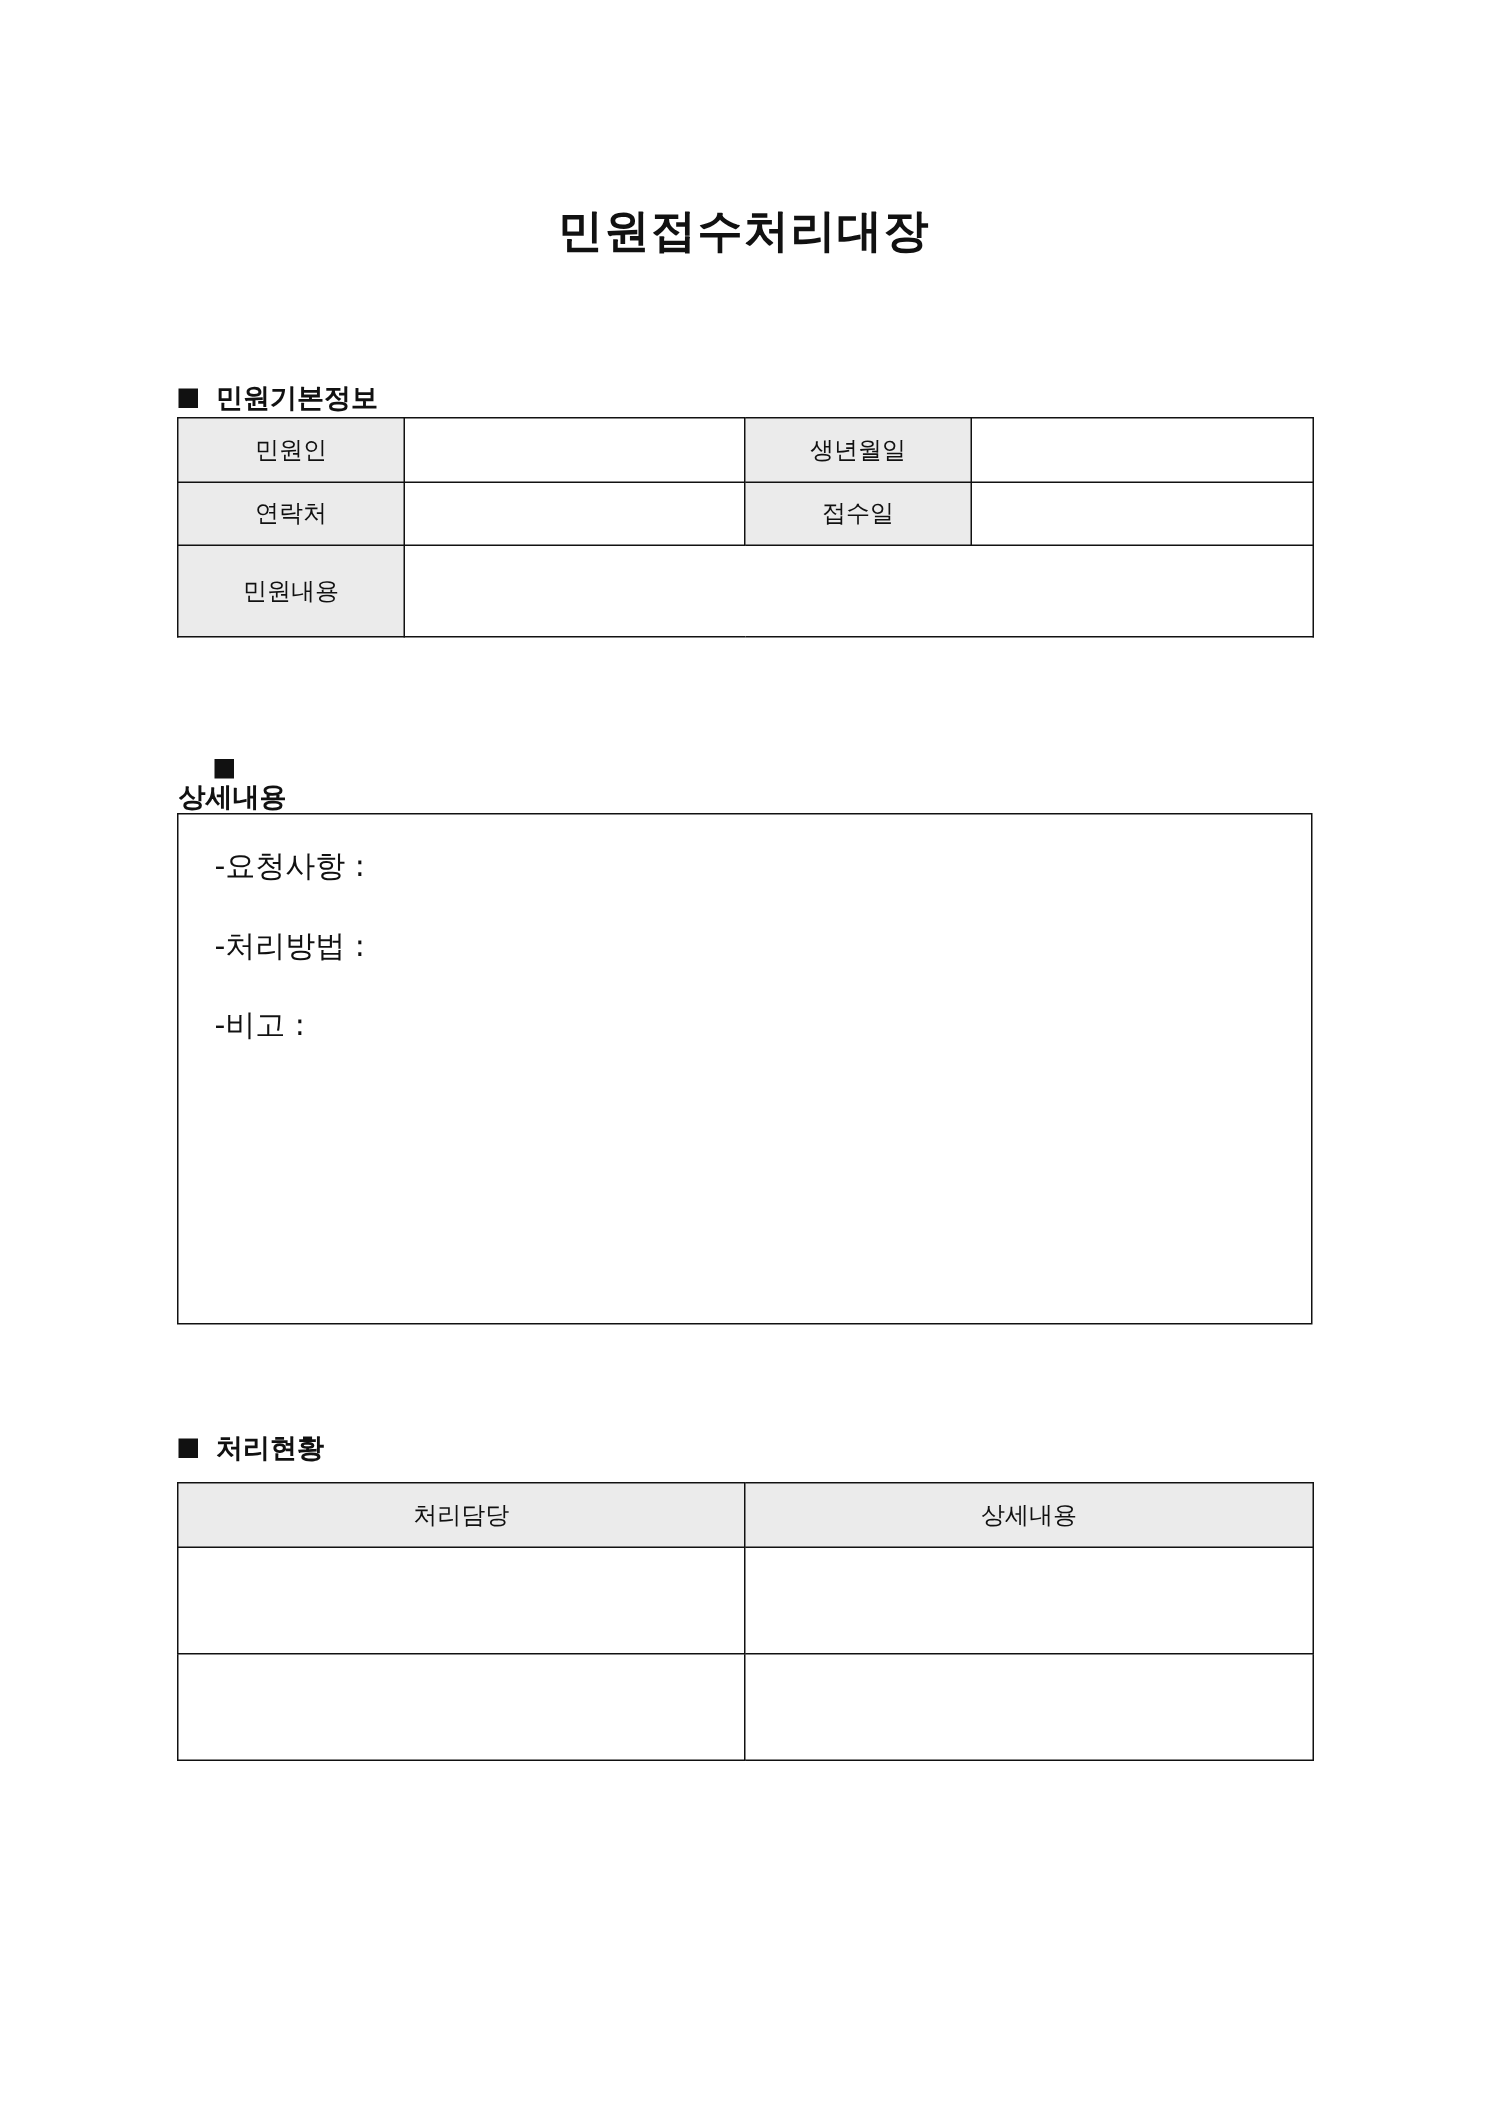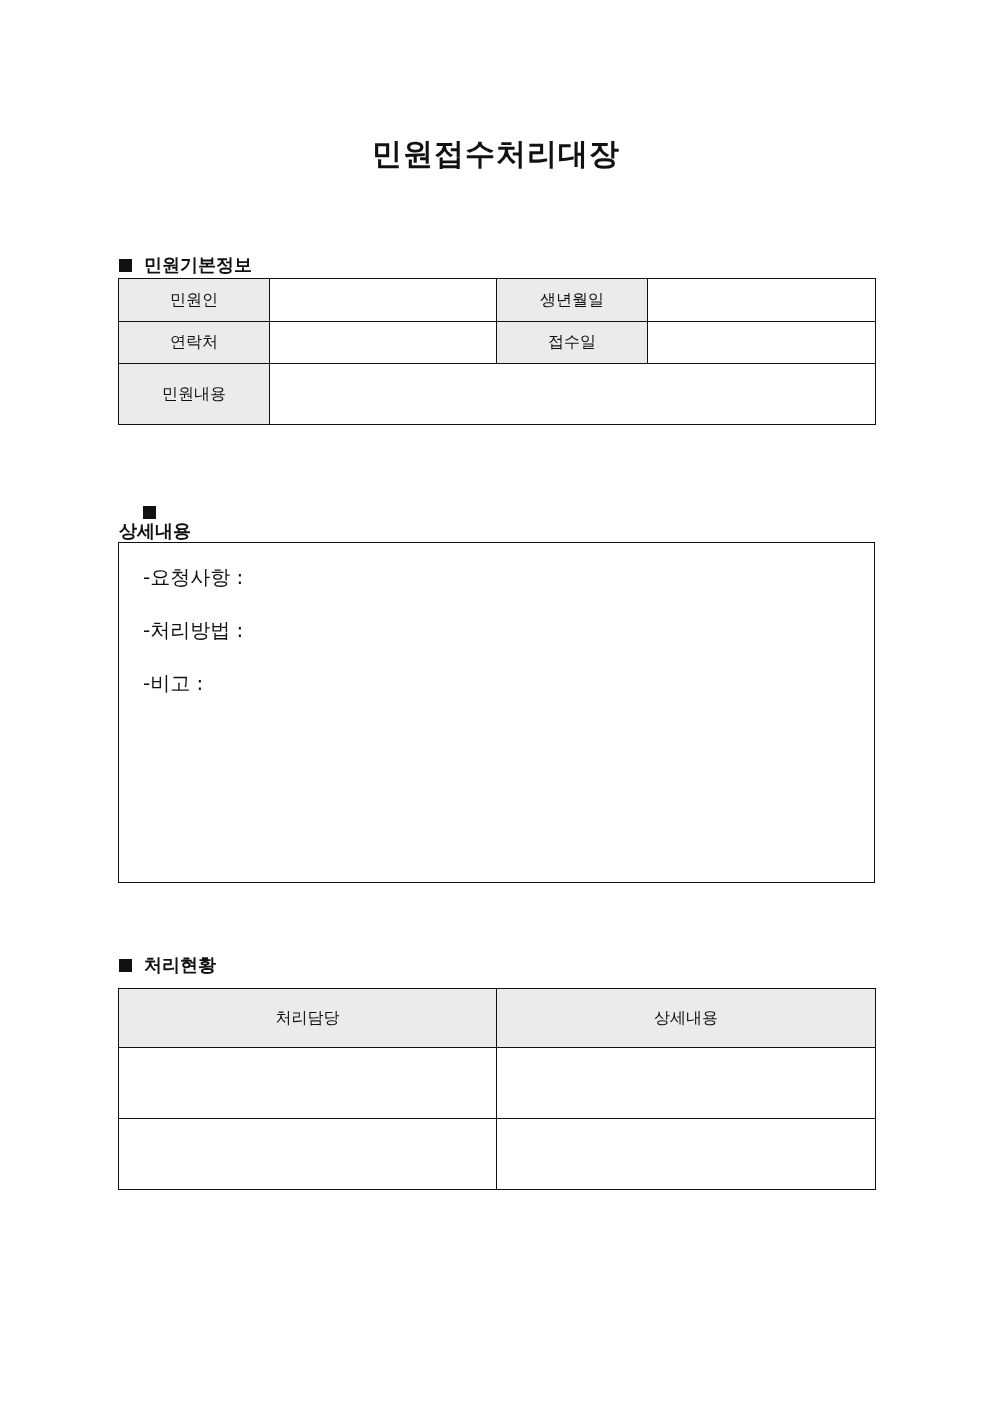--- a/index.html
+++ b/index.html
@@ -62,21 +62,21 @@
 <div class="section-h" style="top:953px;">
   <span class="sq"></span>
   <span>처리현황</span>
 </div>
 <table style="top:988px;">
   <colgroup>
       <col style="width:378px">
       <col style="width:379px">
     </colgroup>
   <tbody>
-      <tr style="height:59px;margin-left:12px;">
+      <tr style="height:43px;margin-left:12px;">
     <td class="lbl">처리담당</td>
     <td class="lbl">상세내용</td>
   </tr>
   <tr style="height:71px;">
     <td></td>
     <td></td>
   </tr>
   <tr style="height:71px;">
     <td></td>
     <td></td>

